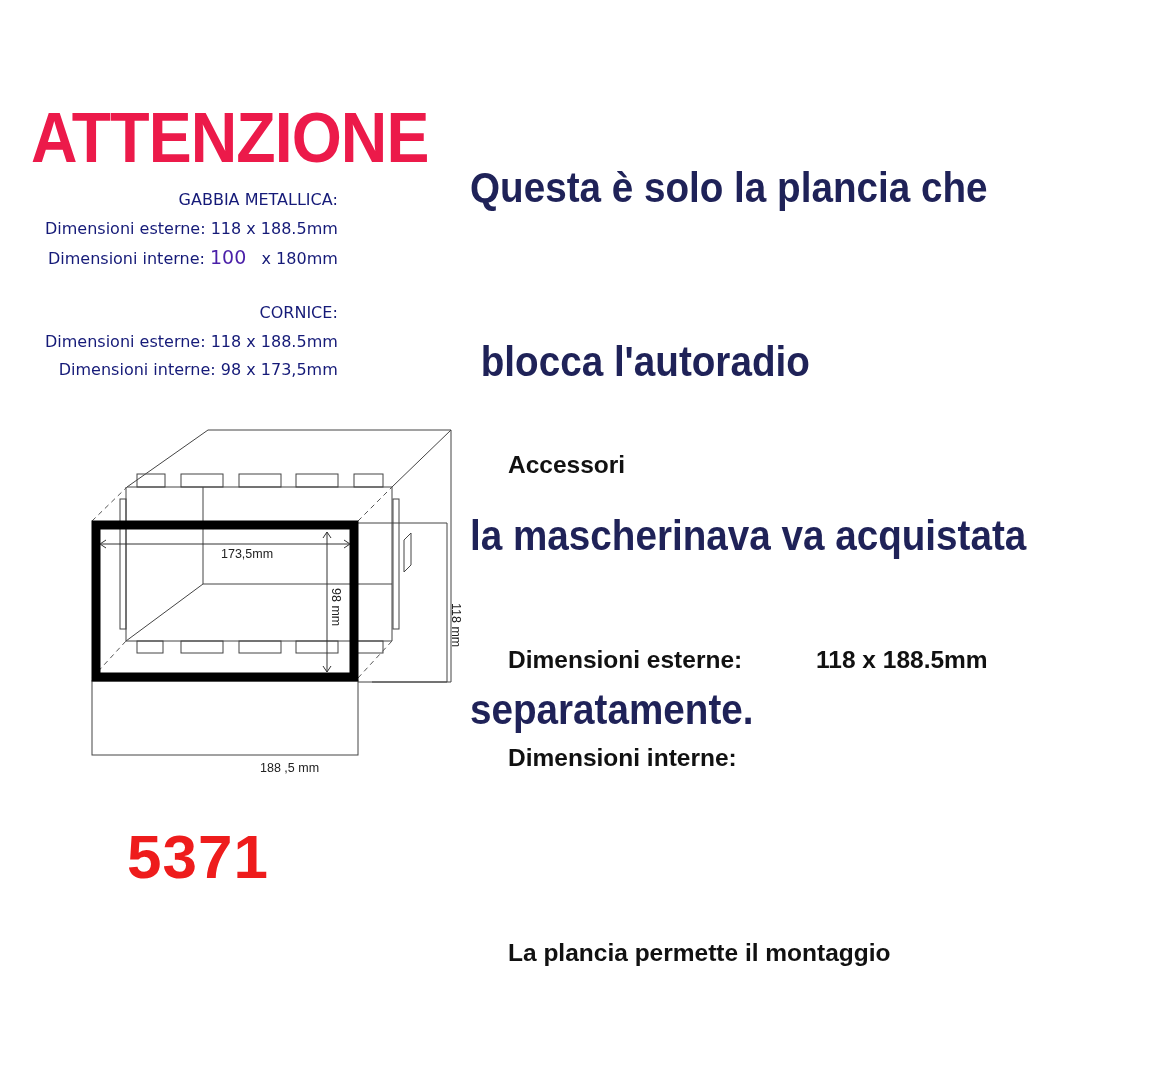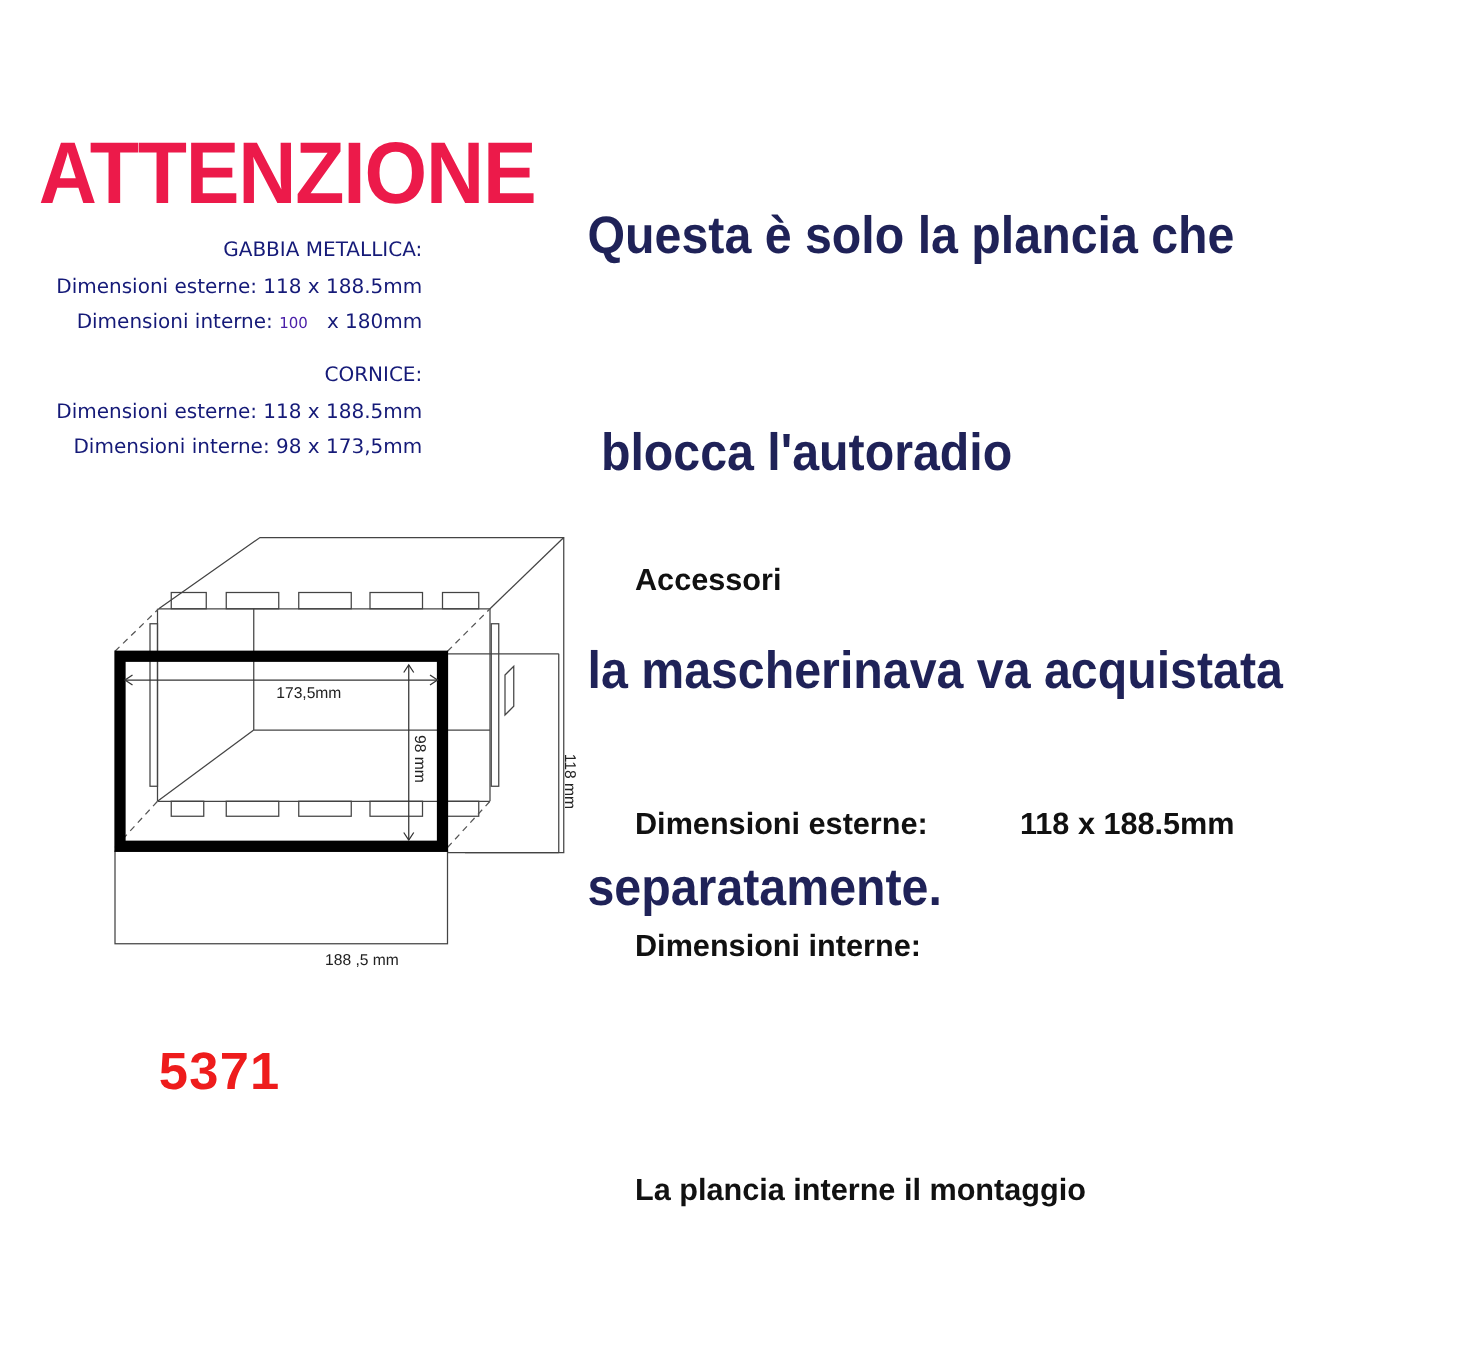--- a/index.html
+++ b/index.html
@@ -24,21 +24,21 @@
 
     
     .spec-block {
       left: 45px;
       font-family: "DejaVu Sans", sans-serif;
       color: #151a78;
       font-size: 16px;
       line-height: 28.5px;
       white-space: nowrap;
     }
-    .spec-block .hl { color: #4a1fa8; font-size: 12px; }
+    .spec-block .hl { color: #4a1fa8; font-size: 19px; }
     .spec-line { display: block; text-align: right; }
 
     
     .headline {
       left: 470px; top: 43px;
       font-family: "Liberation Sans", sans-serif;
       font-weight: bold;
       font-size: 42px;
       line-height: 58px;
       color: #1f2258;
@@ -58,21 +58,21 @@
       white-space: pre;
     }
     .dim-row { display: flex; }
     .dim-row .lbl { width: 308px; }
 
     
     .code {
       left: 127px; top: 822px;
       font-family: "Liberation Sans", sans-serif;
       font-weight: bold;
-      font-size: 42px;
+      font-size: 62px;
       line-height: 70px;
       color: #ee1c1c;
       letter-spacing: 1px;
     }
 
     
     .diagram { left: 80px; top: 420px; width: 390px; height: 370px; }
     .diagram svg { width: 390px; height: 370px; display: block; }
     .dlabel { font-family: "Liberation Sans", sans-serif; font-size: 12.5px; fill: #222; }
   </style>
@@ -87,21 +87,21 @@
     <span>Dimensioni esterne:</span>
     <span>118 x 188.5mm</span>
   </span>
   <span class="spec-line">
     <span>Dimensioni interne:</span>
     <span class="hl">100</span>
     &nbsp;&nbsp;<span>x 180mm</span>
   </span>
 </div>
 
-<div class="abs spec-block" style="top:286px;">
+<div class="abs spec-block" style="top:299px;">
   <span class="spec-line">CORNICE:</span>
   <span class="spec-line">
     <span>Dimensioni esterne:</span>
     <span>118 x 188.5mm</span>
   </span>
   <span class="spec-line">
     <span>Dimensioni interne:</span>
     <span>98 x 173,5mm</span>
   </span>
 </div>
@@ -117,21 +117,21 @@
   <div>Accessori</div>
   <div style="height:32.5px;"></div>
   <div class="dim-row">
     <span class="lbl">Dimensioni esterne:</span>
     <span>118 x 188.5mm</span>
   </div>
   <div class="dim-row">
     <span class="lbl">Dimensioni interne:</span>
   </div>
   <div style="height:32.5px;"></div>
-  <div>La plancia interne il montaggio</div>
+  <div>La plancia permette il montaggio</div>
   
   
   
   
   
   
   
   
   
   

